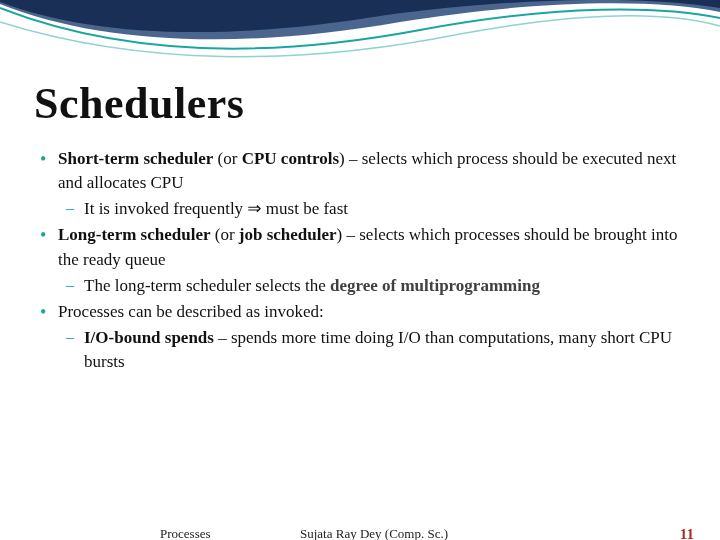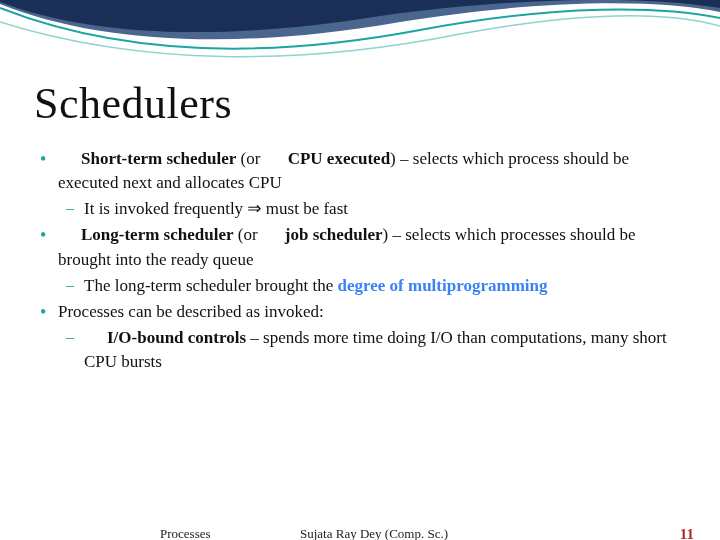--- a/index.html
+++ b/index.html
@@ -15,21 +15,21 @@
     width: 720px; height: 80px;
     pointer-events: none;
   }
   .slide {
     position: relative;
     padding: 78px 34px 0 34px;
     height: 540px;
   }
   .title {
     font-size: 44px;
-    font-weight: normal;
+    font-weight: bold;
     color: #111;
     margin-bottom: 18px;
     letter-spacing: 0.5px;
   }
   ul.bullets {
     list-style: none;
     font-size: 17px;
     line-height: 1.42;
     color: #111;
   }
@@ -56,22 +56,22 @@
     margin-bottom: 2px;
   }
   ul.sub > li::before {
     content: "–";
     position: absolute;
     left: 8px;
     top: 0;
     color: #1aa6a0;
     font-size: 16px;
   }
-  .b { font-weight: bold; margin-left: 23px; }
-  .teal { color: #3b82f6; font-weight: bold; }
+  .b { font-weight: bold; }
+  .teal { color: #404040; font-weight: bold; }
   .footer {
     position: absolute;
     bottom: 14px;
     left: 0;
     width: 720px;
     font-size: 13px;
     color: #222;
   }
   .footer-left {
     position: absolute;
@@ -99,37 +99,37 @@
   <path d="M0,0 L0,4 C100,44 240,50 400,22 C550,-2 660,0 720,12 L720,0 Z" fill="#2a4a7a" opacity="0.85"></path>
   <path d="M0,0 L0,2 C90,36 220,42 380,16 C540,-6 660,-2 720,8 L720,0 Z" fill="#1a2f55"></path>
 </svg>
 
 <div class="slide">
   <h1 class="title">Schedulers</h1>
 
   <ul class="bullets">
 
     <li>
-      <span class="b">Short-term scheduler</span><span>  (or </span><span class="b">CPU executed</span><span>) – selects which process should be executed next and allocates CPU</span>
+      <span class="b">Short-term scheduler</span><span>  (or </span><span class="b">CPU controls</span><span>) – selects which process should be executed next and allocates CPU</span>
       <ul class="sub">
         <li><span>It is invoked frequently ⇒ must be fast</span></li>
       </ul>
     </li>
 
     <li>
       <span class="b">Long-term scheduler</span><span>  (or </span><span class="b">job scheduler</span><span>) – selects which processes should be brought into the ready queue</span>
       <ul class="sub">
-        <li><span>The long-term scheduler brought the </span><span class="teal">degree of multiprogramming</span><span></span></li>
+        <li><span>The long-term scheduler selects the </span><span class="teal">degree of multiprogramming</span><span></span></li>
       </ul>
     </li>
 
     <li>
       <span>Processes can be described as invoked:</span>
       <ul class="sub">
-        <li><span class="b">I/O-bound controls</span><span> – spends more time doing I/O than computations, many short CPU bursts</span></li>
+        <li><span class="b">I/O-bound spends</span><span> – spends more time doing I/O than computations, many short CPU bursts</span></li>
       </ul>
     </li>
 
   </ul>
 
   <div class="footer">
     <span class="footer-left">Processes</span>
     <span class="footer-center">Sujata Ray Dey (Comp. Sc.)</span>
     <span class="footer-right">11</span>
   </div>

